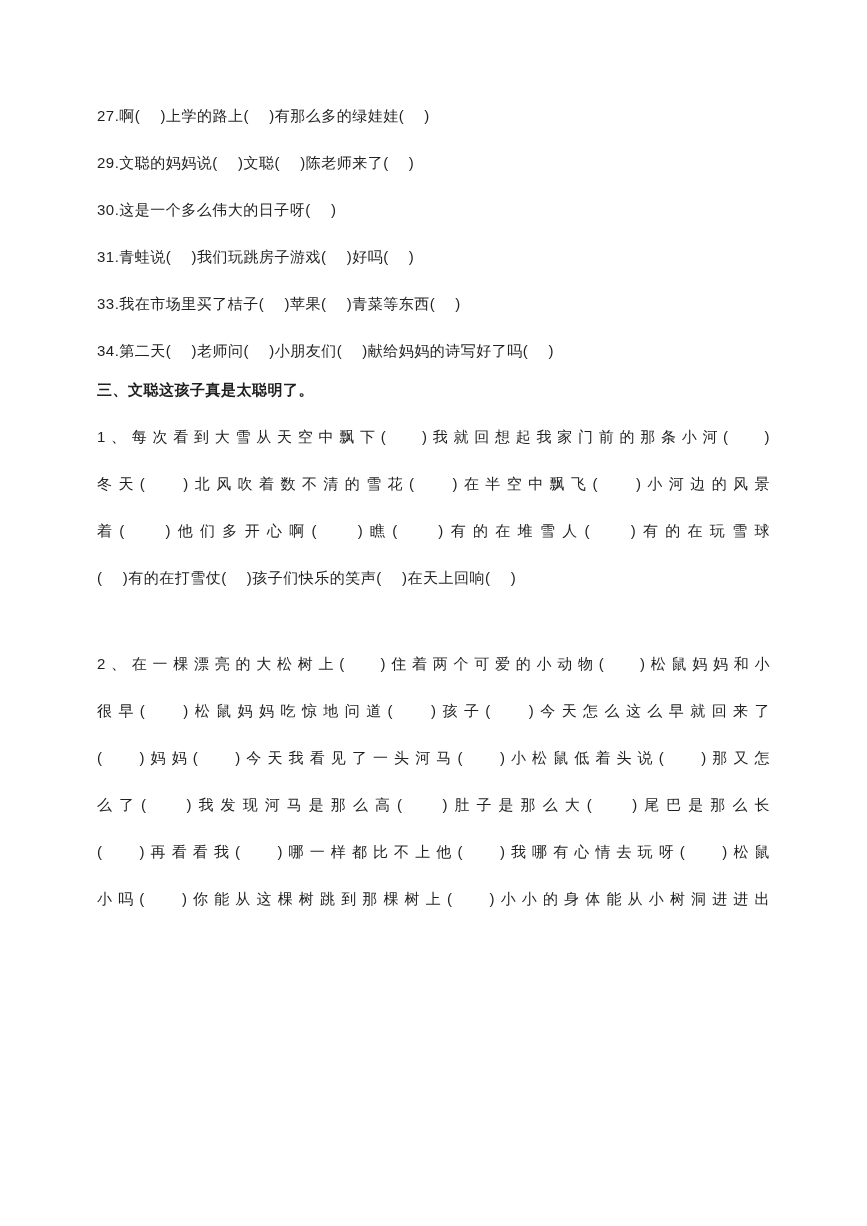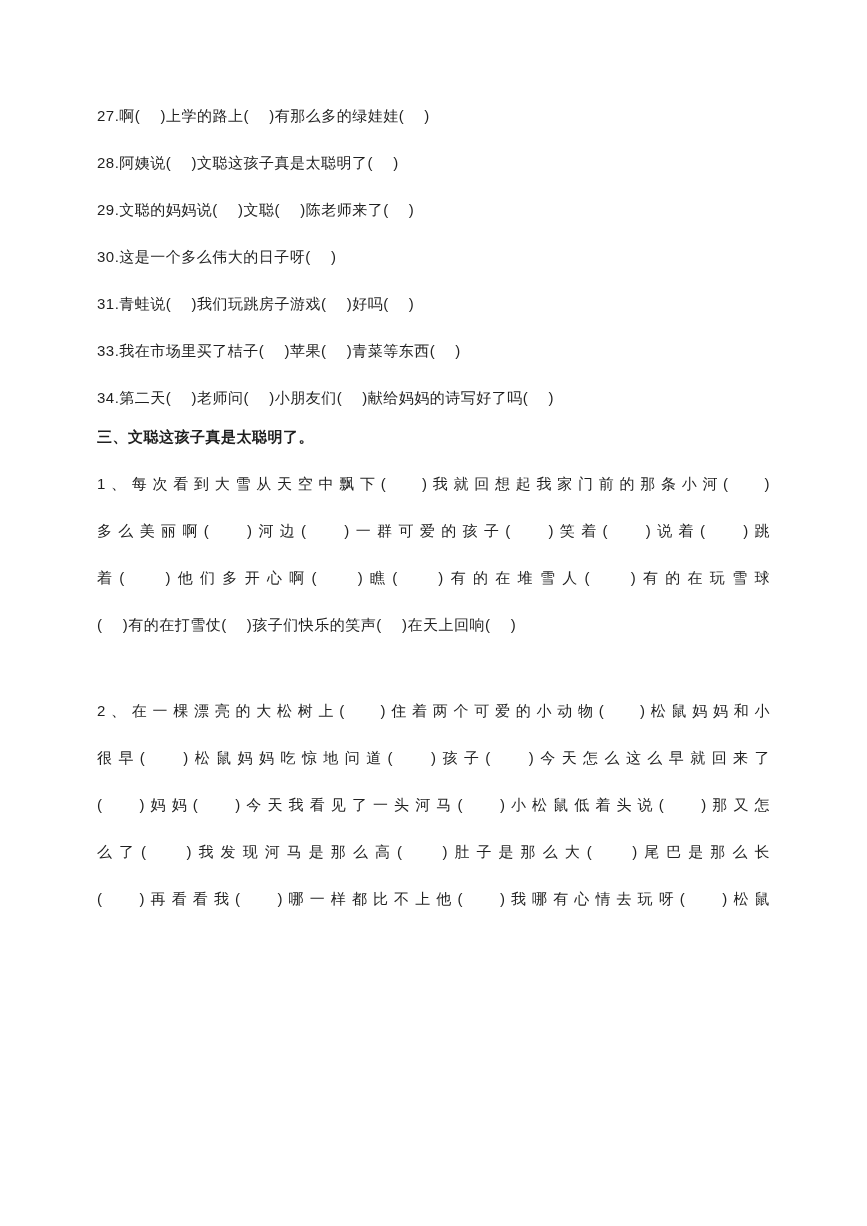--- a/index.html
+++ b/index.html
@@ -42,40 +42,40 @@
     height: 39px;
   }
 </style>
 </head>
 <body>
 
 <div class="content">
 
   <div class="exercise-list">
     <div class="line">27.啊(　&nbsp;)上学的路上(　&nbsp;)有那么多的绿娃娃(　&nbsp;)</div>
-    <div class="line">28.阿姨说(　&nbsp;)文聪这孩子真是太聪明了(　&nbsp;)</div>
     <div class="line">29.文聪的妈妈说(　&nbsp;)文聪(　&nbsp;)陈老师来了(　&nbsp;)</div>
     <div class="line">30.这是一个多么伟大的日子呀(　&nbsp;)</div>
     <div class="line">31.青蛙说(　&nbsp;)我们玩跳房子游戏(　&nbsp;)好吗(　&nbsp;)</div>
     <div class="line">33.我在市场里买了桔子(　&nbsp;)苹果(　&nbsp;)青菜等东西(　&nbsp;)</div>
     <div class="line">34.第二天(　&nbsp;)老师问(　&nbsp;)小朋友们(　&nbsp;)献给妈妈的诗写好了吗(　&nbsp;)</div>
   </div>
 
   <div class="line heading">三、文聪这孩子真是太聪明了。</div>
 
   <div class="paragraph">
     <div class="line justify">1、每次看到大雪从天空中飘下(　&nbsp;)我就回想起我家门前的那条小河(　&nbsp;)</div>
-    <div class="line justify">多么美丽啊(　&nbsp;)河边(　&nbsp;)一群可爱的孩子(　&nbsp;)笑着(　&nbsp;)说着(　&nbsp;)跳</div>
+    <div class="line justify">冬天(　&nbsp;)北风吹着数不清的雪花(　&nbsp;)在半空中飘飞(　&nbsp;)小河边的风景</div>
     <div class="line justify">着(　&nbsp;)他们多开心啊(　&nbsp;)瞧(　&nbsp;)有的在堆雪人(　&nbsp;)有的在玩雪球</div>
     <div class="line">(　&nbsp;)有的在打雪仗(　&nbsp;)孩子们快乐的笑声(　&nbsp;)在天上回响(　&nbsp;)</div>
   </div>
 
   <div class="para-gap"></div>
 
   <div class="paragraph">
     <div class="line justify">2、在一棵漂亮的大松树上(　&nbsp;)住着两个可爱的小动物(　&nbsp;)松鼠妈妈和小</div>
     <div class="line justify">很早(　&nbsp;)松鼠妈妈吃惊地问道(　&nbsp;)孩子(　&nbsp;)今天怎么这么早就回来了</div>
     <div class="line justify">(　&nbsp;)妈妈(　&nbsp;)今天我看见了一头河马(　&nbsp;)小松鼠低着头说(　&nbsp;)那又怎</div>
     <div class="line justify">么了(　&nbsp;)我发现河马是那么高(　&nbsp;)肚子是那么大(　&nbsp;)尾巴是那么长</div>
     <div class="line justify">(　&nbsp;)再看看我(　&nbsp;)哪一样都比不上他(　&nbsp;)我哪有心情去玩呀(　&nbsp;)松鼠</div>
+    <div class="line justify">小吗(　&nbsp;)你能从这棵树跳到那棵树上(　&nbsp;)小小的身体能从小树洞进进出</div>
   </div>
 
 </div>
 
 </body></html>

